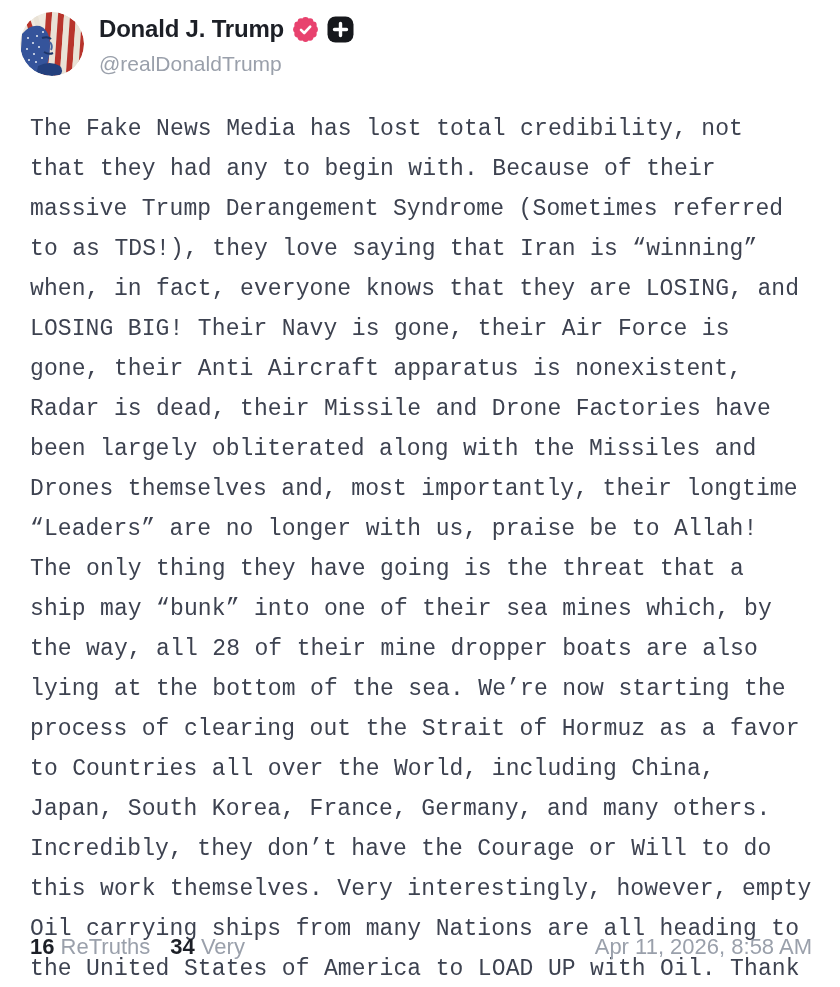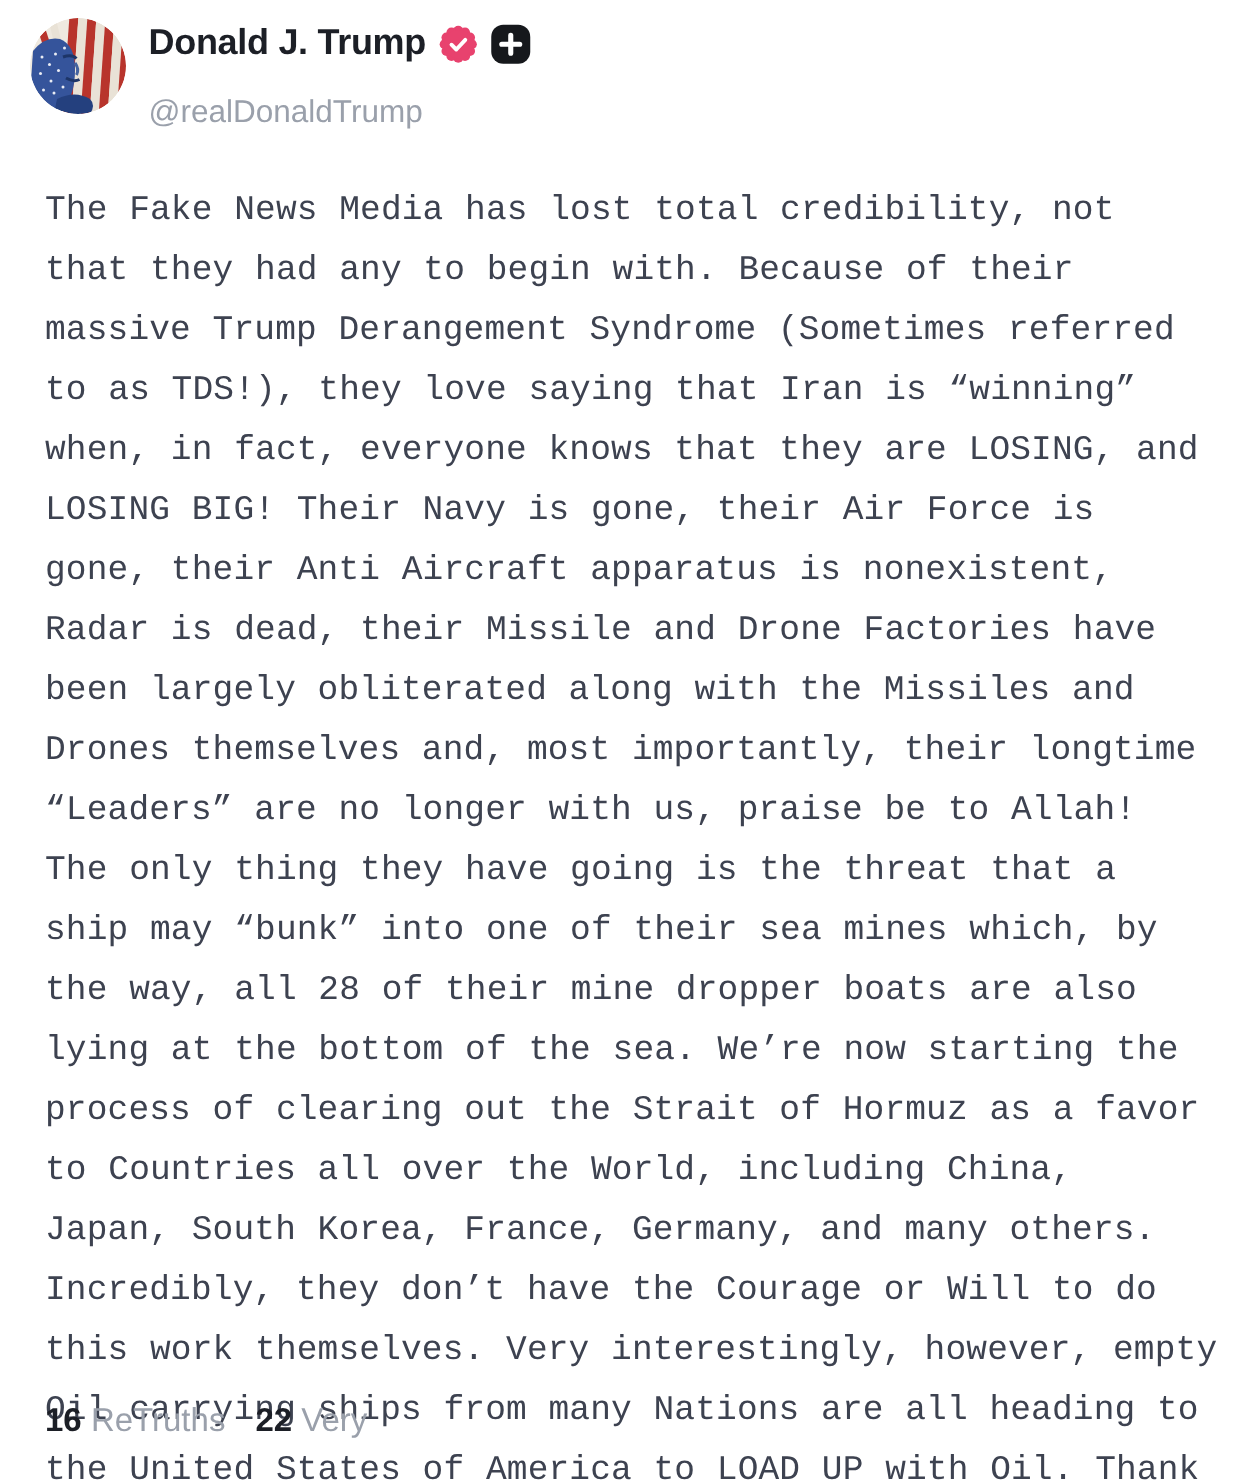--- a/index.html
+++ b/index.html
@@ -35,21 +35,21 @@
   }
   .display-name {
     font-size: 24px;
     font-weight: 700;
     color: #1c1f26;
     letter-spacing: -0.2px;
     cursor: pointer;
   }
   .badge { display: inline-flex; align-items: center; justify-content: center; }
   .handle {
-    margin-top: 20px;
+    margin-top: 9px;
     font-size: 21px;
     color: #9aa0ab;
     cursor: pointer;
   }
   .post-body {
     margin: 33px 28px 0 30px;
     font-size: 23px;
     line-height: 40px;
     color: #3d4250;
     letter-spacing: 0.1px;
@@ -159,19 +159,20 @@
 
   <div class="post-body">The Fake News Media has lost total credibility, not that they had any to begin with. Because of their massive Trump Derangement Syndrome (Sometimes referred to as TDS!), they love saying that Iran is “winning” when, in fact, everyone knows that they are LOSING, and LOSING BIG! Their Navy is gone, their Air Force is gone, their Anti Aircraft apparatus is nonexistent, Radar is dead, their Missile and Drone Factories have been largely obliterated along with the Missiles and Drones themselves and, most importantly, their longtime “Leaders” are no longer with us, praise be to Allah! The only thing they have going is the threat that a ship may “bunk” into one of their sea mines which, by the way, all 28 of their mine dropper boats are also lying at the bottom of the sea. We’re now starting the process of clearing out the Strait of Hormuz as a favor to Countries all over the World, including China, Japan, South Korea, France, Germany, and many others. Incredibly, they don’t have the Courage or Will to do this work themselves. Very interestingly, however, empty Oil carrying ships from many Nations are all heading to the United States of America to LOAD UP with Oil. Thank you for your attention to this matter! President DONALD J. TRUMP</div>
 
   <div class="post-footer">
     <div class="stats">
       <span class="stat">
         <span class="count">16</span>
         <span class="label">ReTruths</span>
       </span>
       <span class="stat">
-        <span class="count">22</span>
+        <span class="count">34</span>
         <span class="label">Very</span>
       </span>
     </div>
+    <span class="timestamp">Apr 11, 2026, 8:58 AM</span>
   </div>
 
 </div>
 
 </body></html>

